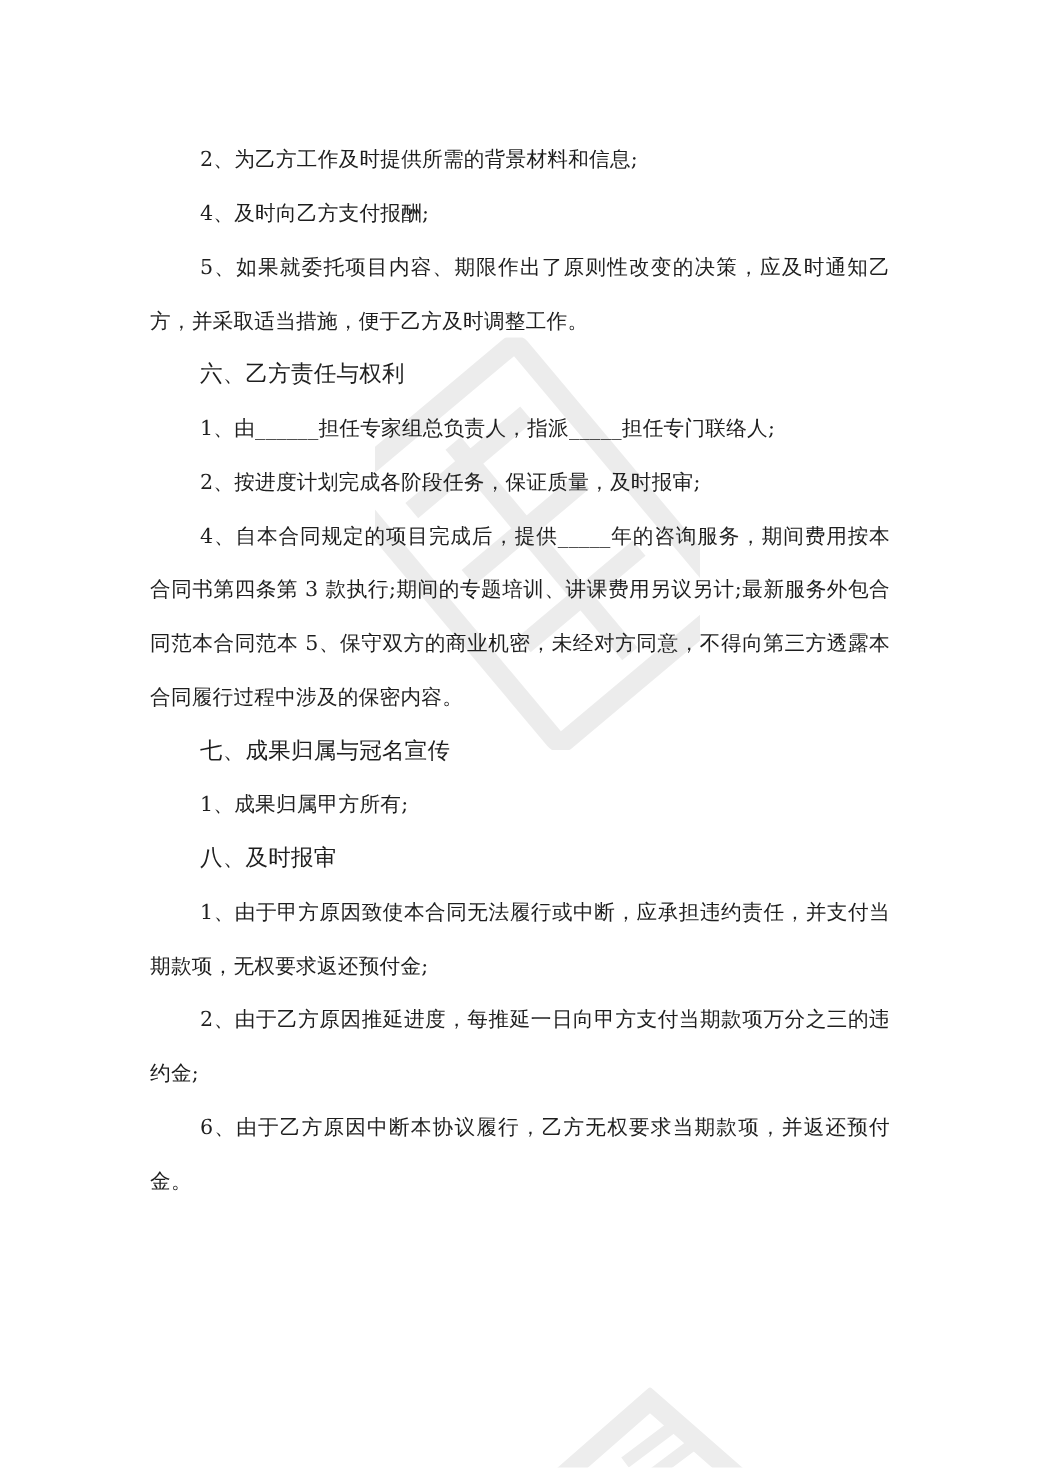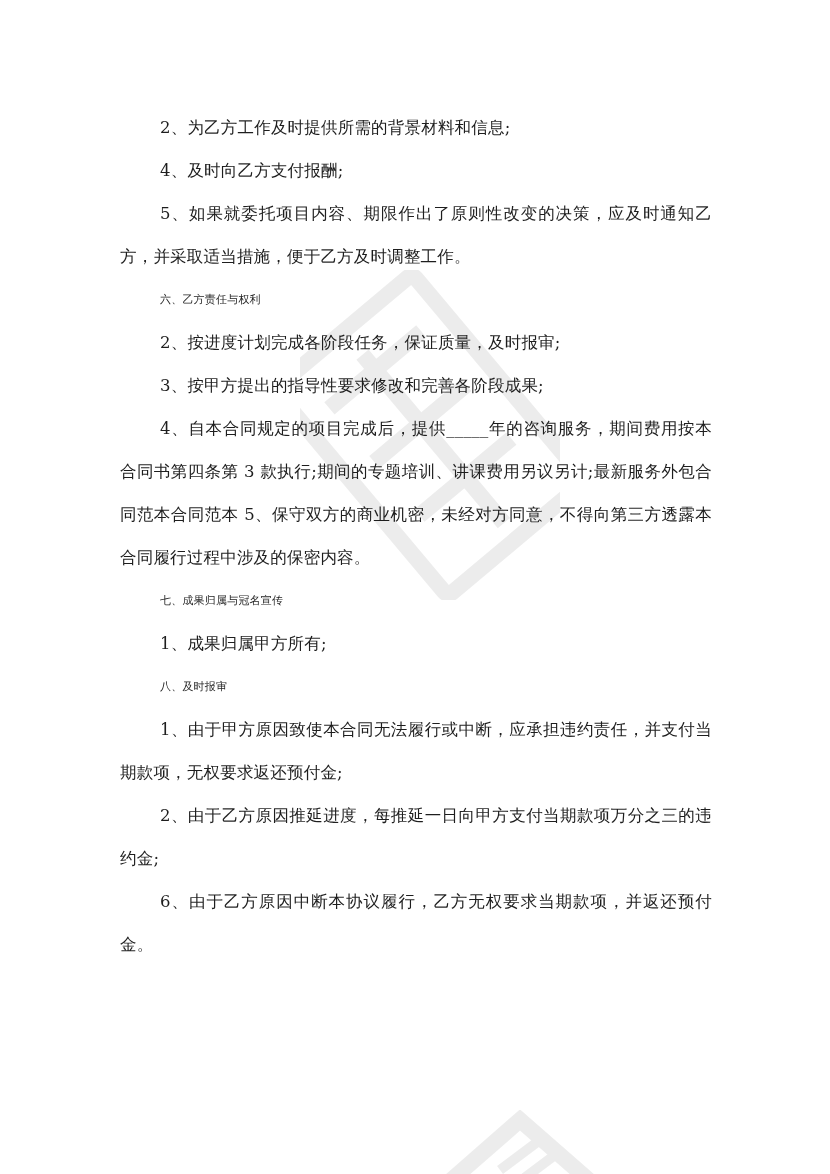--- a/index.html
+++ b/index.html
@@ -38,21 +38,21 @@
       margin: 0;
       font-size: 16.5px;
       line-height: 43px;
       text-indent: 40px;
       text-align: justify;
       letter-spacing: 0.2px;
       white-space: normal;
     }
     .heading {
       margin: 0;
-      font-size: 11px;
+      font-size: 18px;
       line-height: 43px;
       text-indent: 40px;
       letter-spacing: 0.2px;
     }
   </style>
 </head>
 <body>
 
 <div class="page">
 
@@ -72,22 +72,22 @@
     </svg>
   </div>
 
   <div class="content">
 
     <p class="para">2、为乙方工作及时提供所需的背景材料和信息;</p>
     <p class="para">4、及时向乙方支付报酬;</p>
     <p class="para">5、如果就委托项目内容、期限作出了原则性改变的决策，应及时通知乙方，并采取适当措施，便于乙方及时调整工作。</p>
 
     <p class="heading">六、乙方责任与权利</p>
+    <p class="para">1、由______担任专家组总负责人，指派_____担任专门联络人;</p>
     <p class="para">2、按进度计划完成各阶段任务，保证质量，及时报审;</p>
-    <p class="para">3、按甲方提出的指导性要求修改和完善各阶段成果;</p>
     <p class="para">4、自本合同规定的项目完成后，提供_____年的咨询服务，期间费用按本合同书第四条第 3 款执行;期间的专题培训、讲课费用另议另计;最新服务外包合同范本合同范本 5、保守双方的商业机密，未经对方同意，不得向第三方透露本合同履行过程中涉及的保密内容。</p>
 
     <p class="heading">七、成果归属与冠名宣传</p>
     <p class="para">1、成果归属甲方所有;</p>
 
     <p class="heading">八、及时报审</p>
     <p class="para">1、由于甲方原因致使本合同无法履行或中断，应承担违约责任，并支付当期款项，无权要求返还预付金;</p>
     <p class="para">2、由于乙方原因推延进度，每推延一日向甲方支付当期款项万分之三的违约金;</p>
     <p class="para">6、由于乙方原因中断本协议履行，乙方无权要求当期款项，并返还预付金。</p>
 

